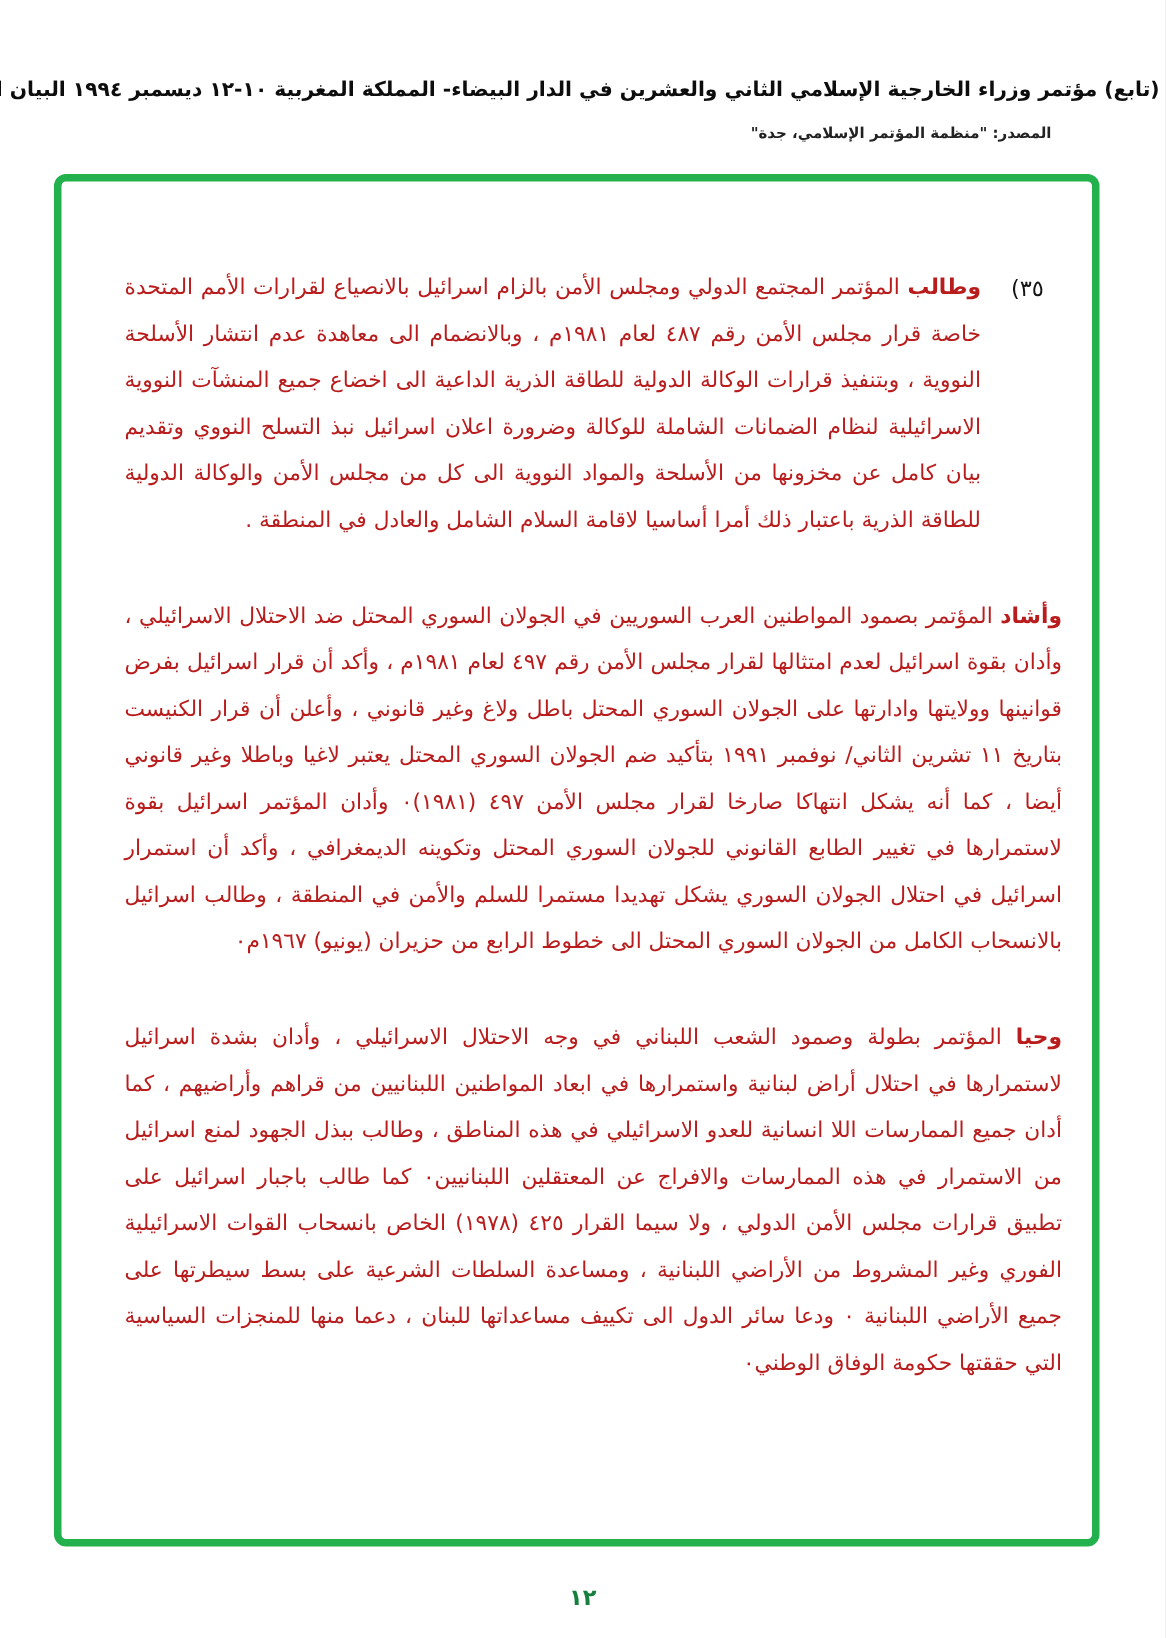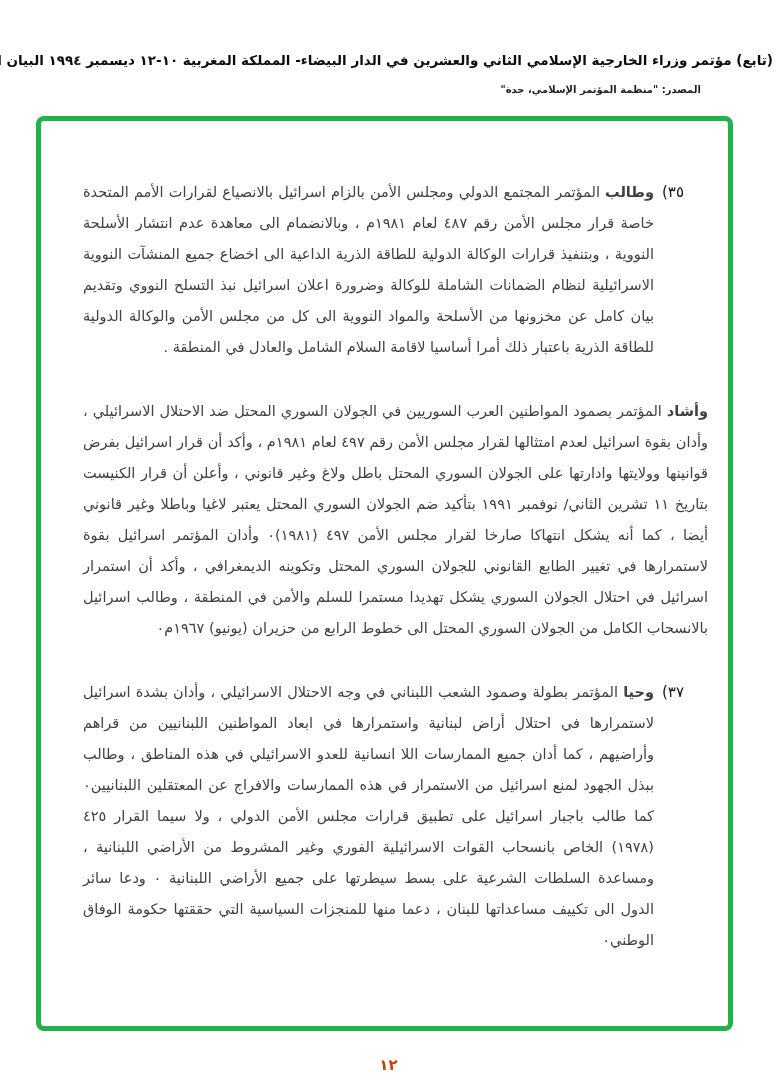--- a/index.html
+++ b/index.html
@@ -52,40 +52,40 @@
   .para {
     display: flex;
     direction: rtl;
     gap: 8px;
     margin-bottom: 33px;
   }
   .para-num {
     flex: 0 0 46px;
     font-size: 15px;
     line-height: 31px;
-    text-align: left;
+    text-align: center;
     color: #141414;
   }
   .para-text {
     flex: 1;
     font-size: 14.5px;
     line-height: 31px;
     text-align: justify;
-    color: #404040;
+    color: #b91c1c;
   }
   .lead { font-weight: bold; }
   .page-number {
     position: absolute;
     bottom: 18px;
     left: 0;
     right: 0;
     text-align: center;
     font-weight: bold;
     font-size: 15px;
-    color: #c2410c;
+    color: #15803d;
   }
 </style>
 </head>
 <body>
 
 <div class="page">
 
   <div class="header-title">(تابع) مؤتمر وزراء الخارجية الإسلامي الثاني والعشرين في الدار البيضاء- المملكة المغربية ١٠-١٢ ديسمبر ١٩٩٤ البيان الختامي</div>
 
   <div class="source-line">المصدر: "منظمة المؤتمر الإسلامي، جدة"</div>
@@ -100,21 +100,20 @@
         </div>
       </div>
 
       <div class="para">
         <div class="para-text">
           <span class="lead">وأشاد</span><span> المؤتمر بصمود المواطنين العرب السوريين في الجولان السوري المحتل ضد الاحتلال الاسرائيلي ، وأدان بقوة اسرائيل لعدم امتثالها لقرار مجلس الأمن رقم ٤٩٧ لعام ١٩٨١م ، وأكد أن قرار اسرائيل بفرض قوانينها وولايتها وادارتها على الجولان السوري المحتل باطل ولاغ وغير قانوني ، وأعلن أن قرار الكنيست بتاريخ ١١ تشرين الثاني/ نوفمبر ١٩٩١ بتأكيد ضم الجولان السوري المحتل يعتبر لاغيا وباطلا وغير قانوني أيضا ، كما أنه يشكل انتهاكا صارخا لقرار مجلس الأمن ٤٩٧ (١٩٨١)٠ وأدان المؤتمر اسرائيل بقوة لاستمرارها في تغيير الطابع القانوني للجولان السوري المحتل وتكوينه الديمغرافي ، وأكد أن استمرار اسرائيل في احتلال الجولان السوري يشكل تهديدا مستمرا للسلم والأمن في المنطقة ، وطالب اسرائيل بالانسحاب الكامل من الجولان السوري المحتل الى خطوط الرابع من حزيران (يونيو) ١٩٦٧م٠</span>
         </div>
       </div>
 
       <div class="para">
-        <div class="para-num">٣٧)</div>
         <div class="para-text">
           <span class="lead">وحيا</span><span> المؤتمر بطولة وصمود الشعب اللبناني في وجه الاحتلال الاسرائيلي ، وأدان بشدة اسرائيل لاستمرارها في احتلال أراض لبنانية واستمرارها في ابعاد المواطنين اللبنانيين من قراهم وأراضيهم ، كما أدان جميع الممارسات اللا انسانية للعدو الاسرائيلي في هذه المناطق ، وطالب ببذل الجهود لمنع اسرائيل من الاستمرار في هذه الممارسات والافراج عن المعتقلين اللبنانيين٠ كما طالب باجبار اسرائيل على تطبيق قرارات مجلس الأمن الدولي ، ولا سيما القرار ٤٢٥ (١٩٧٨) الخاص بانسحاب القوات الاسرائيلية الفوري وغير المشروط من الأراضي اللبنانية ، ومساعدة السلطات الشرعية على بسط سيطرتها على جميع الأراضي اللبنانية ٠ ودعا سائر الدول الى تكييف مساعداتها للبنان ، دعما منها للمنجزات السياسية التي حققتها حكومة الوفاق الوطني٠</span>
         </div>
       </div>
 
     </div>
   </div>
 
   <div class="page-number">١٢</div>
 

